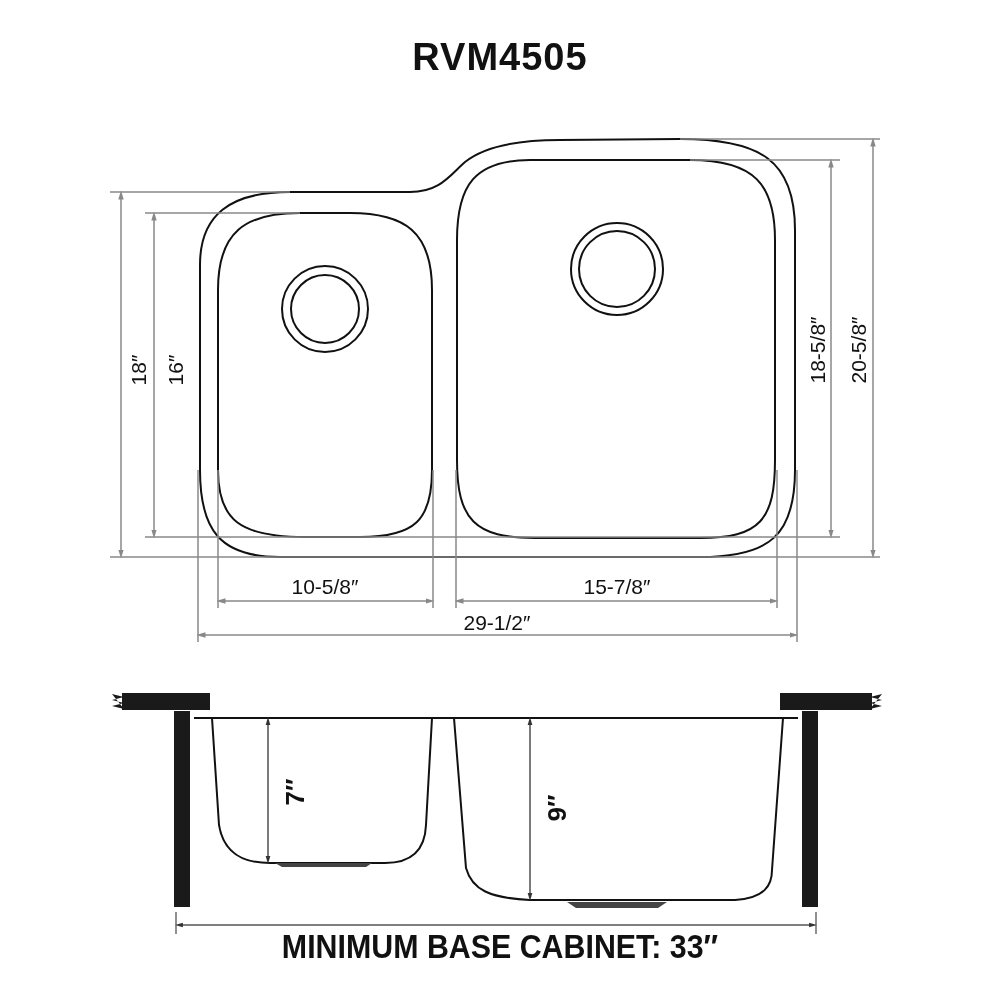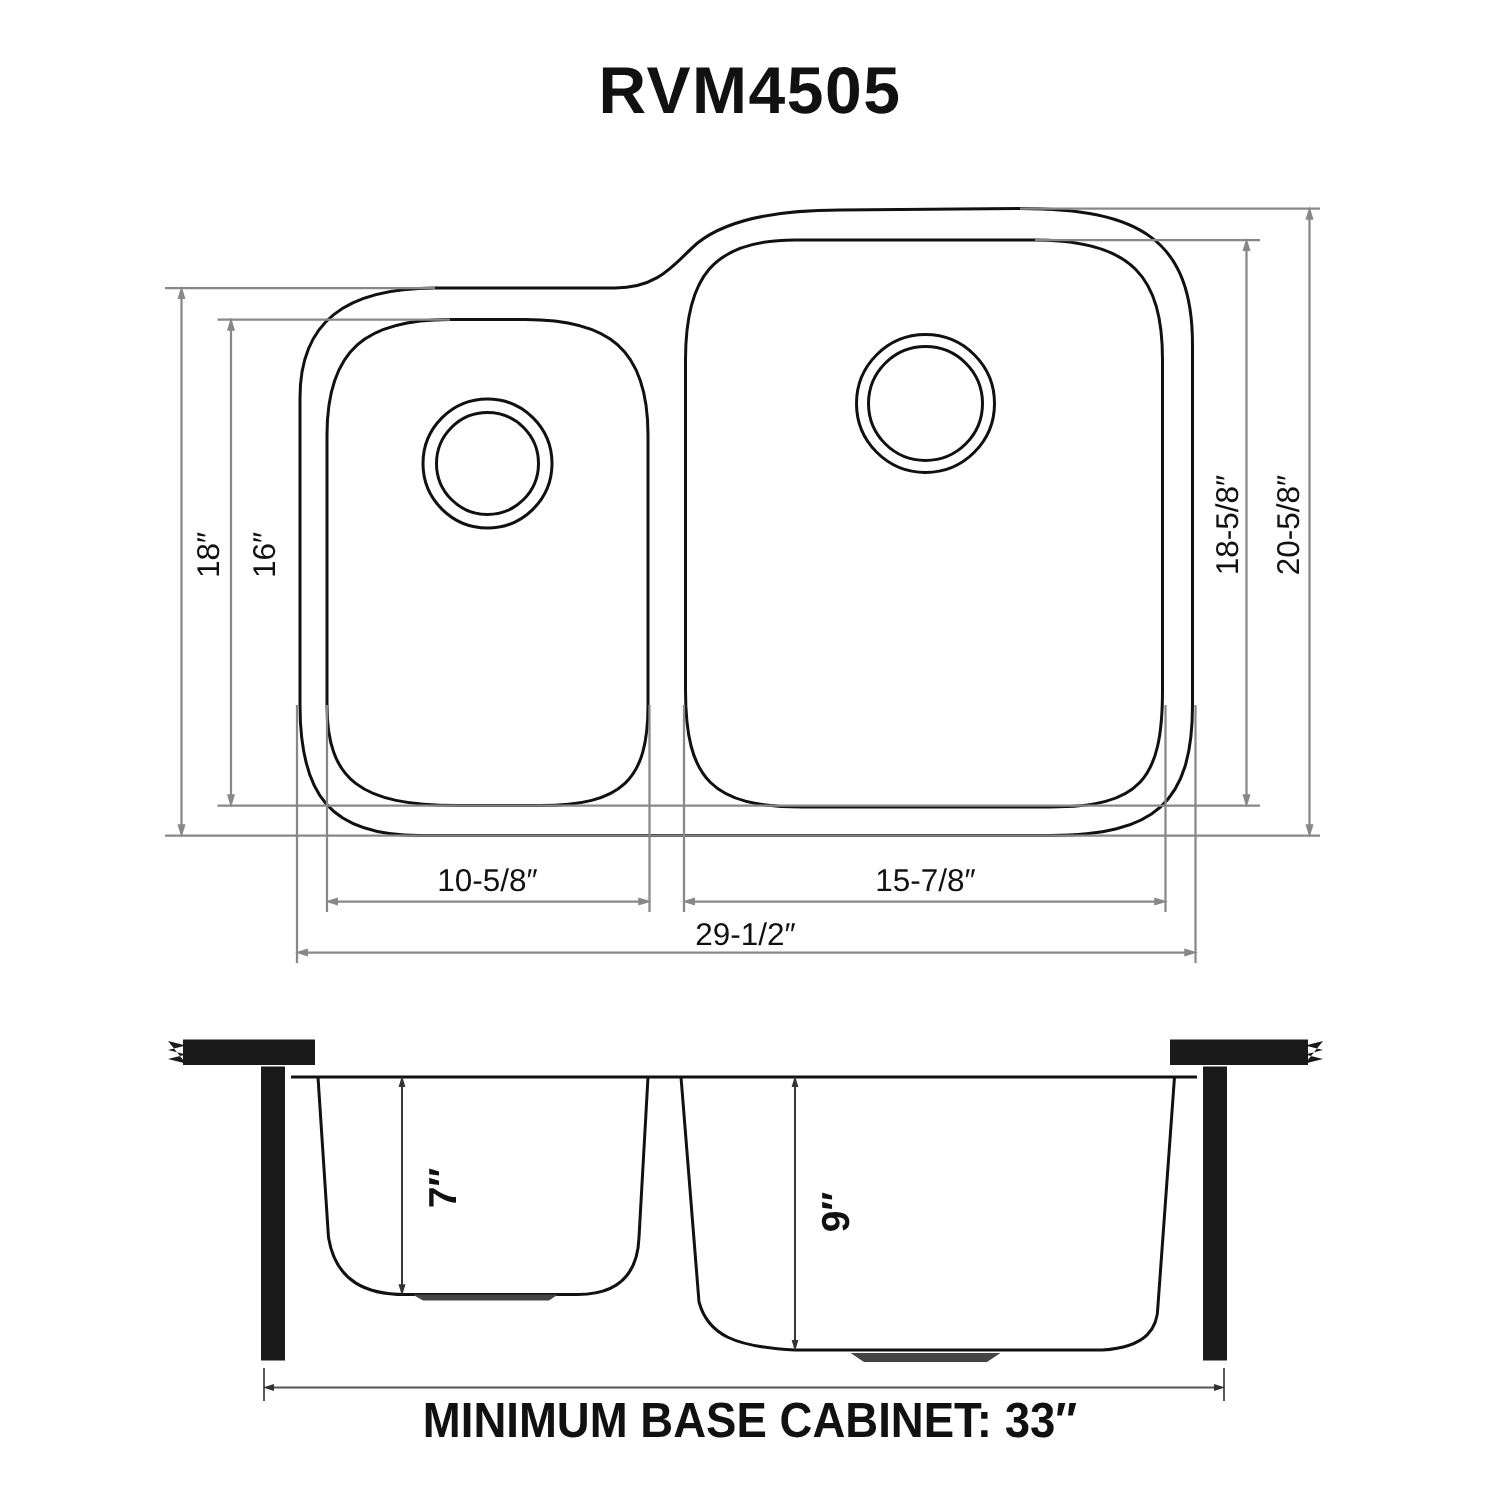--- a/index.html
+++ b/index.html
@@ -1,17 +1,17 @@
 <!DOCTYPE html>
 <html><head>
 <meta charset="utf-8">
 <style>
   html, body { margin: 0; padding: 0; background: #ffffff; }
   body { width: 1000px; height: 1000px; position: relative; overflow: hidden; font-family: "Liberation Sans", "DejaVu Sans", sans-serif; }
-  .title { position: absolute; left: 0; width: 1000px; top: 36px; text-align: center; font-size: 44px; font-weight: bold; color: #111; letter-spacing: 1px; font-family: "Liberation Sans", sans-serif; }
+  .title { position: absolute; left: 0; width: 1000px; top: 36px; text-align: center; font-size: 38px; font-weight: bold; color: #111; letter-spacing: 1px; font-family: "Liberation Sans", sans-serif; }
   .footer { position: absolute; left: 0; width: 1000px; top: 928px; text-align: center; font-size: 33px; font-weight: bold; color: #111; font-family: "Liberation Sans Narrow", "Liberation Sans", sans-serif; transform: scaleX(0.92); }
   svg { position: absolute; left: 0; top: 0; }
   .dimtxt { font-family: "Liberation Sans", sans-serif; font-size: 21px; fill: #111; }
   .dimtxt-bold { font-family: "Liberation Sans", sans-serif; font-size: 26px; font-weight: bold; fill: #111; }
 </style>
 </head>
 <body>
 
 <div class="title">RVM4505</div>
 

